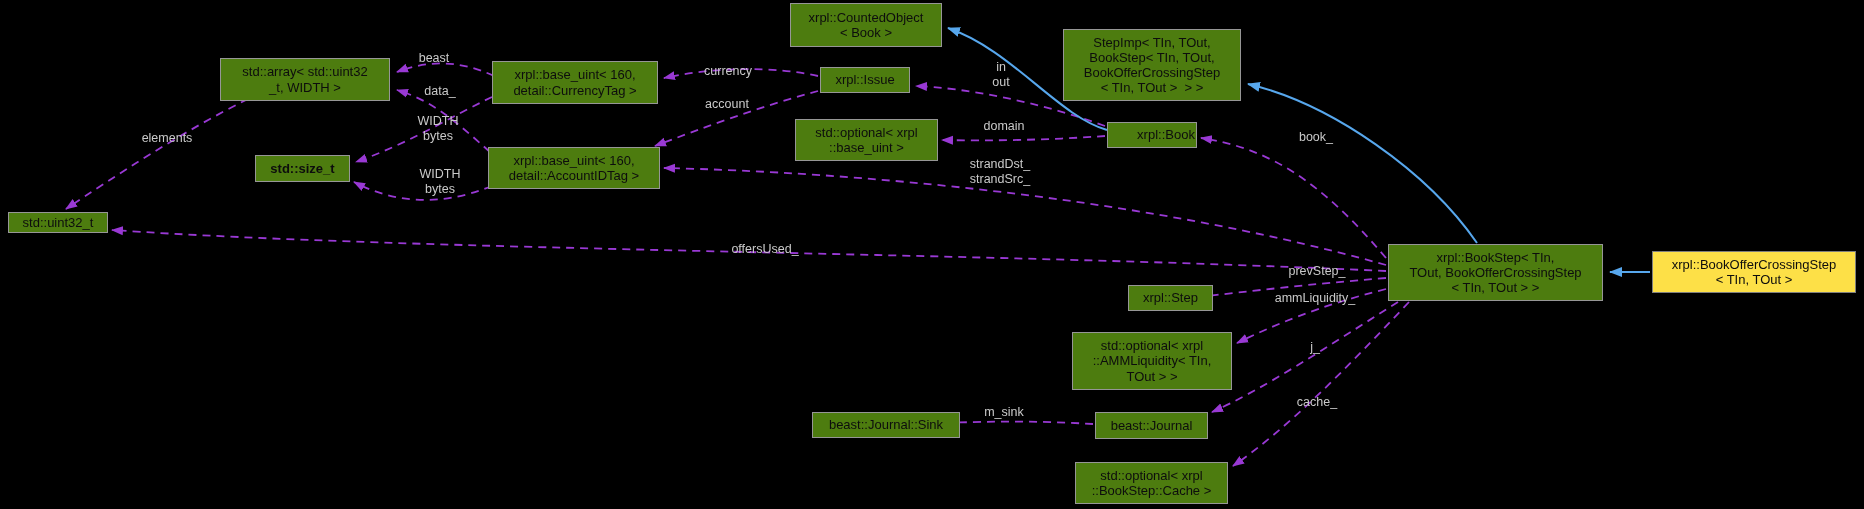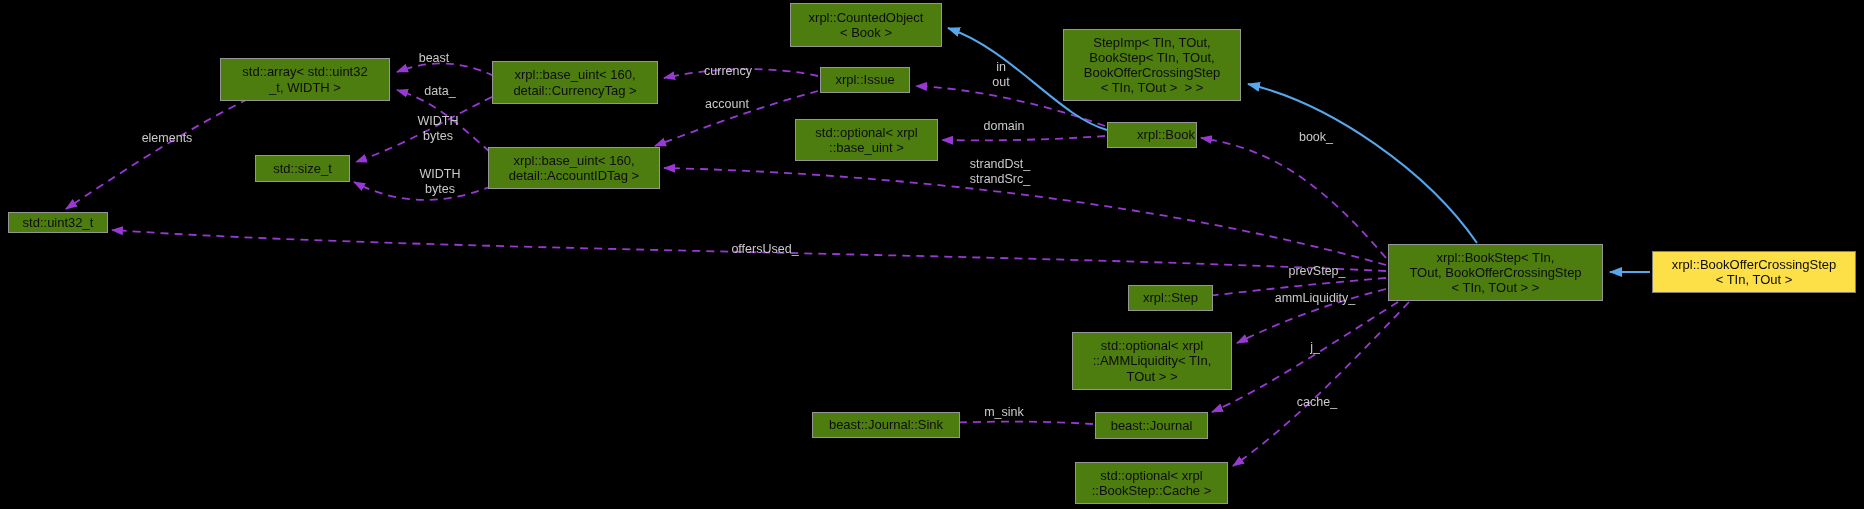--- a/index.html
+++ b/index.html
@@ -82,21 +82,21 @@
   <div class="node" style="left:820px;top:67px;width:90px;height:26px;">
       <span>xrpl::Issue</span>
     </div>
   <div class="node" style="left:795px;top:119px;width:143px;height:42px;">
       <span>std::optional&lt; xrpl
 ::base_uint &gt;</span>
     </div>
   <div class="node" style="left:1107px;top:122px;width:90px;height:26px;padding-left:28px;">
       <span>xrpl::Book</span>
     </div>
-  <div class="node" style="left:255px;top:155px;width:95px;height:27px;">
+  <div class="node" style="left:255px;top:155px;width:95px;height:27px;font-weight:bold;">
       <span>std::size_t</span>
     </div>
   <div class="node" style="left:488px;top:147px;width:172px;height:42px;">
       <span>xrpl::base_uint&lt; 160,
 detail::AccountIDTag &gt;</span>
     </div>
   <div class="node" style="left:8px;top:212px;width:100px;height:21px;">
       <span>std::uint32_t</span>
     </div>
   <div class="node" style="left:1388px;top:244px;width:215px;height:57px;">

